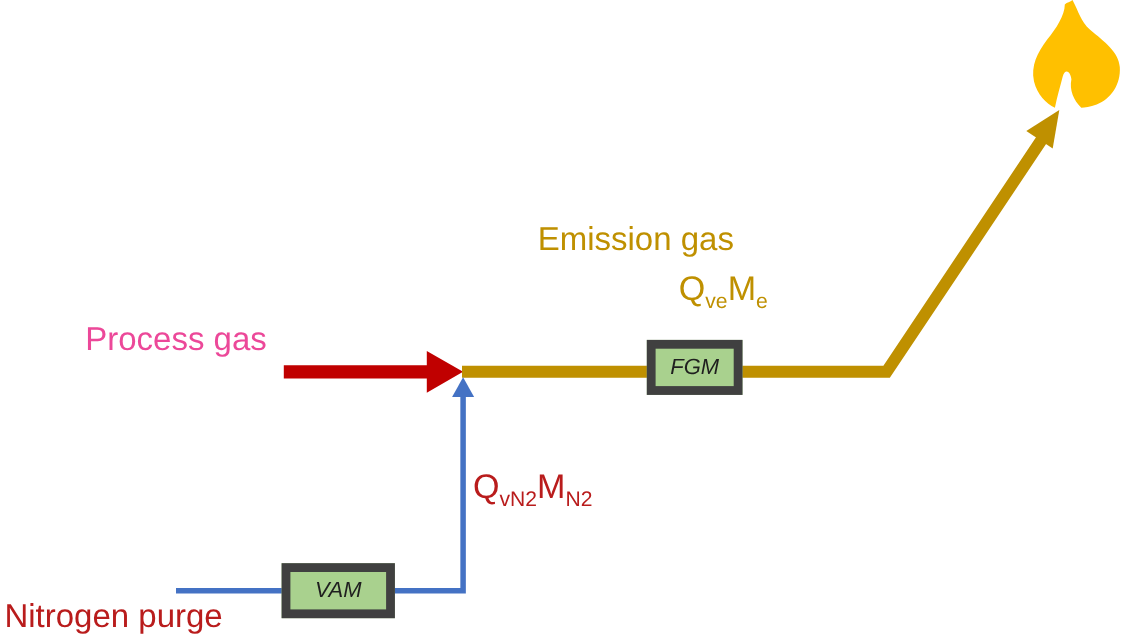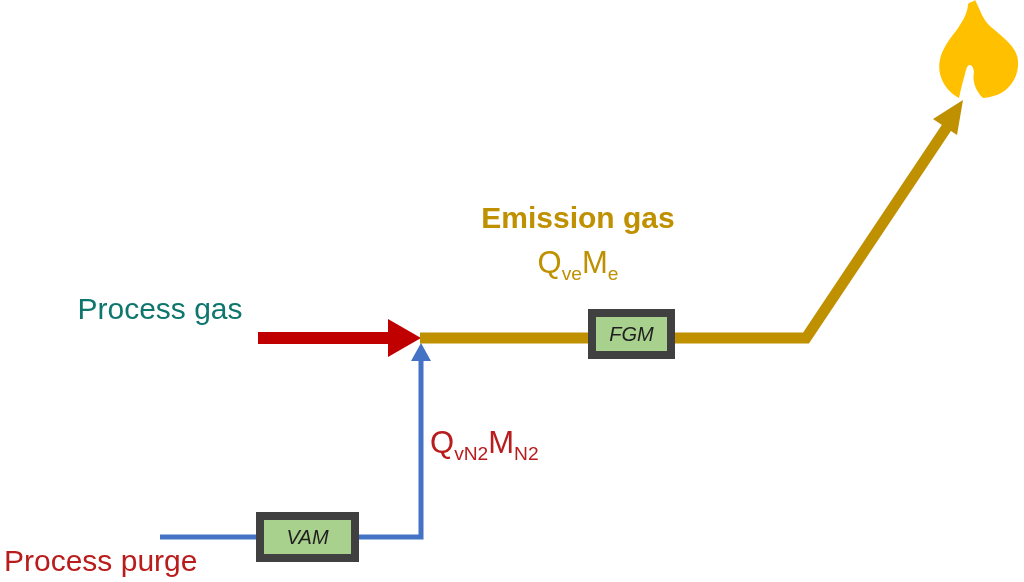--- a/index.html
+++ b/index.html
@@ -10,21 +10,21 @@
     overflow:hidden;
     font-family:"Liberation Sans", sans-serif;
   }
   .layer{position:absolute;left:0;top:0;z-index:1;}
   .label{
     position:absolute;z-index:2;
     font-size:30px;line-height:1.15;
     white-space:nowrap;
   }
   .centered{text-align:center;}
-  .red{color:#0f766e;}
+  .red{color:#ec4899;}
   .gold{color:#BF9000;}
   .blue{color:#b91c1c;}
   .black{color:#1f1f1f;}
   .formula{font-size:31px;}
   .formula sub{font-size:0.62em;line-height:0;}
   .gasbox{
     position:absolute;z-index:3;
     background:#A9D18E;              
     border:8px solid #404040;
     display:flex;align-items:center;justify-content:center;
@@ -58,27 +58,27 @@
              C 39,81 36,91 34,101
              C 26,97 18,89 15,77
              C 12,63 18,51 27,39
              C 35,29 43,17 43,7
              C 45,5 48,5 50,3 Z" fill="#FFC000"></path>
   </svg>
 
   <div class="label red centered" style="left:40px;top:292px;width:240px;">Process gas</div>
 
 
-  <div class="label gold centered" style="left:458px;top:201px;width:240px;font-weight:bold;">Emission gas</div>
+  <div class="label gold centered" style="left:458px;top:201px;width:240px;">Emission gas</div>
 
-  <div class="label gold centered formula" style="left:458px;top:245px;width:240px;">
+  <div class="label gold centered formula" style="left:458px;top:245px;width:240px;text-align:right;">
     <span>Q</span><sub>ve</sub><span>M</span><sub>e</sub>
   </div>
 
-  <div class="label blue" style="left:4px;top:544px;">Process purge</div>
+  <div class="label blue" style="left:4px;top:544px;">Nitrogen purge</div>
 
   <div class="label blue formula" style="left:430px;top:425px;">
     <span>Q</span><sub>vN2</sub><span>M</span><sub>N2</sub>
   </div>
 
 
   <div class="gasbox" style="left:588px;top:309px;width:87px;height:50px;">
     <span>FGM</span>
   </div>
 

